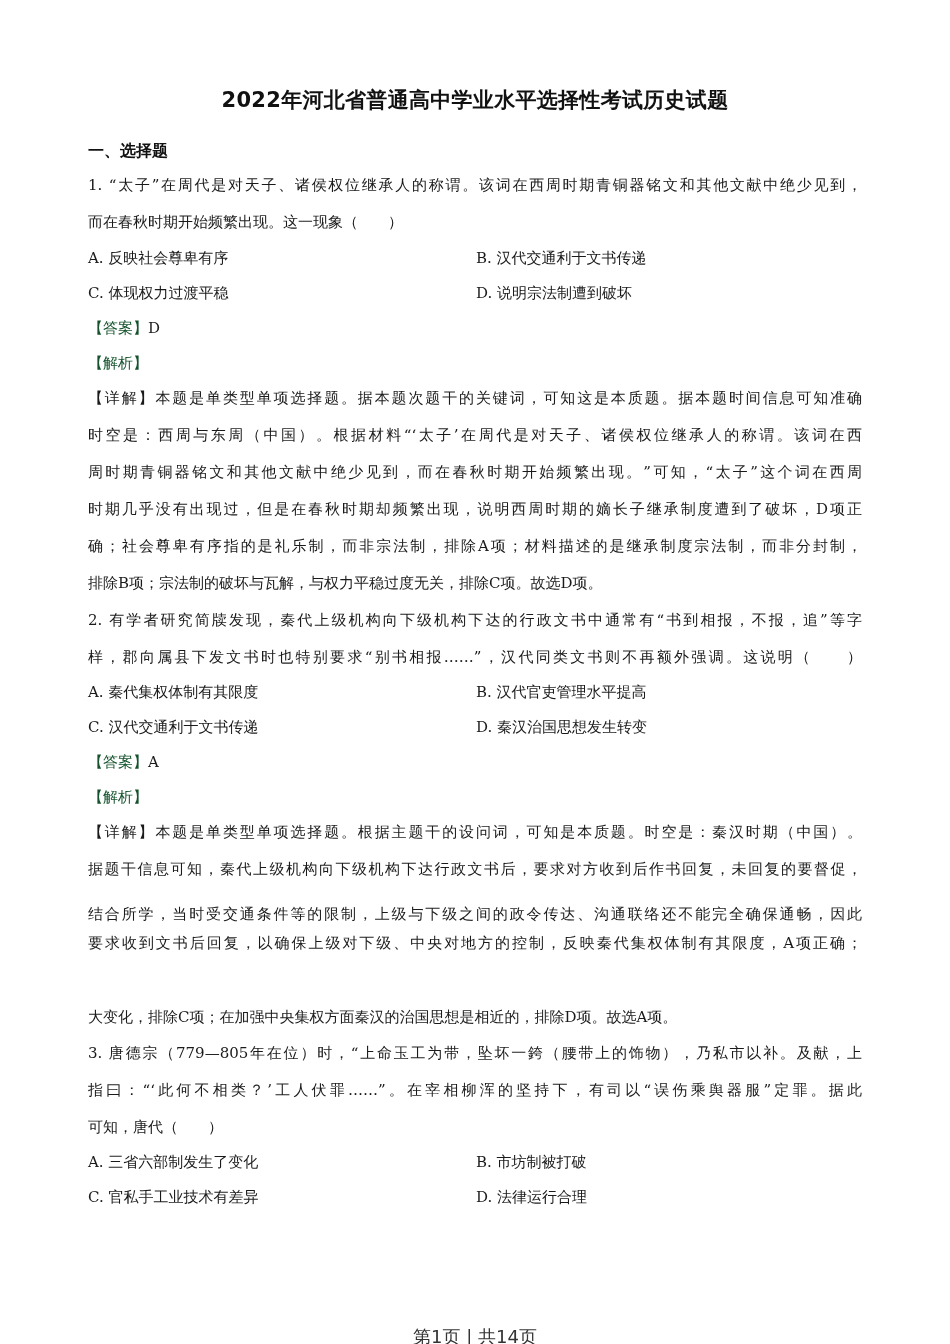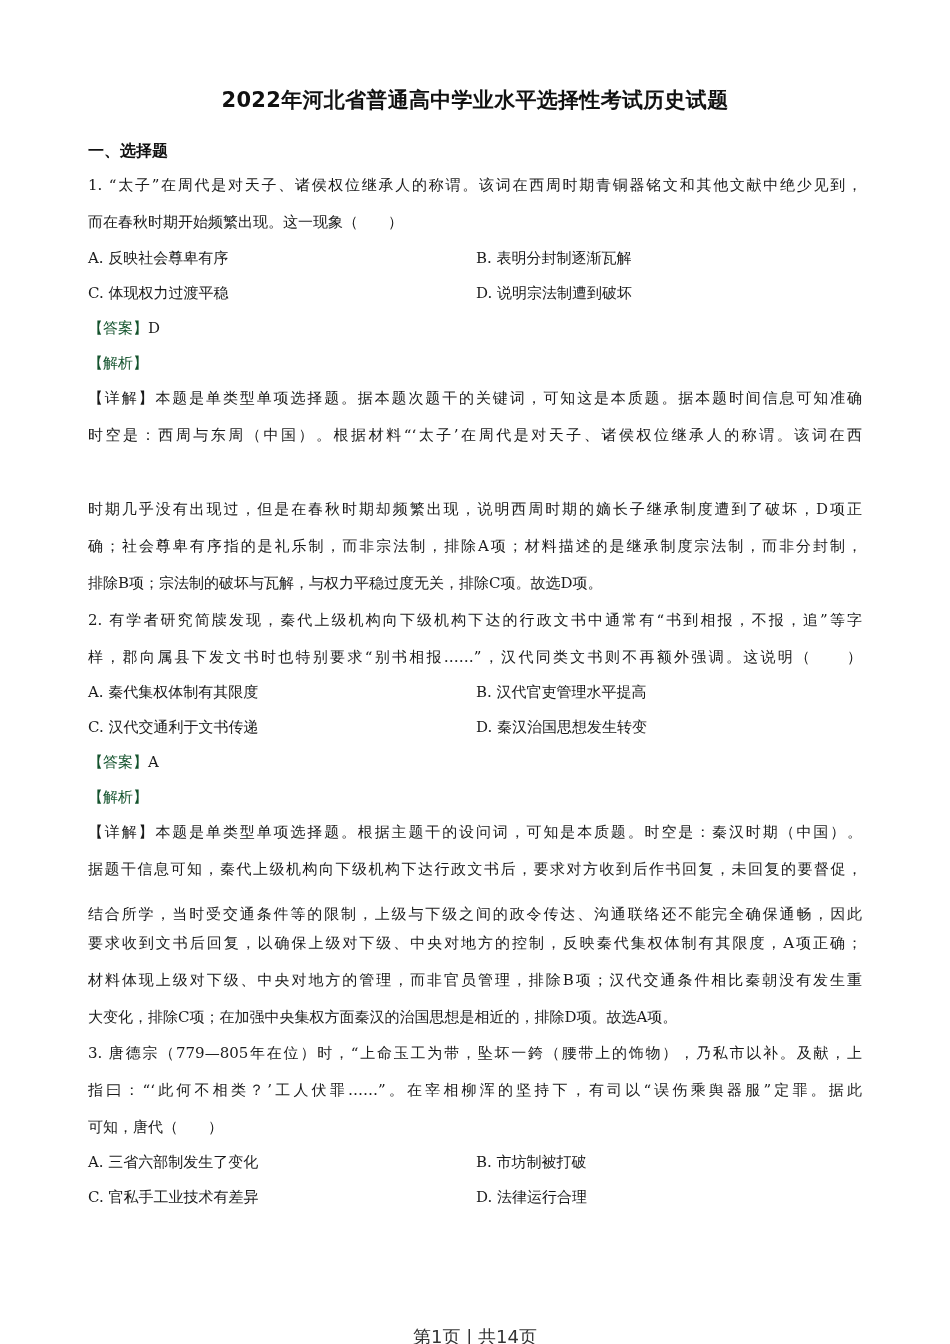--- a/index.html
+++ b/index.html
@@ -22,44 +22,44 @@
 <body>
 
 <div class="page">
 
   <div class="title">2022年河北省普通高中学业水平选择性考试历史试题</div>
   <div class="section">一、选择题</div>
 
   <div class="line just" style="top:175px">1. “太子”在周代是对天子、诸侯权位继承人的称谓。该词在西周时期青铜器铭文和其他文献中绝少见到，</div>
   <div class="line" style="top:212px">而在春秋时期开始频繁出现。这一现象（　　）</div>
   <div class="opt" style="top:248px;left:88px">A. 反映社会尊卑有序</div>
-  <div class="opt" style="top:248px;left:476px">B. 表明分封制逐渐瓦解</div>
+  <div class="opt" style="top:248px;left:476px">B. 汉代交通利于文书传递</div>
   <div class="opt" style="top:283px;left:88px">C. 体现权力过渡平稳</div>
   <div class="opt" style="top:283px;left:476px">D. 说明宗法制遭到破坏</div>
   <div class="line" style="top:318px"><span class="tag">【答案】</span><span>D</span></div>
   <div class="line tag" style="top:353px">【解析】</div>
   <div class="line just" style="top:388px"><span>【详解】</span><span>本题是单类型单项选择题。据本题次题干的关键词，可知这是本质题。据本题时间信息可知准确</span></div>
   <div class="line just" style="top:425px">时空是：西周与东周（中国）。根据材料“‘太子’在周代是对天子、诸侯权位继承人的称谓。该词在西</div>
+  <div class="line just" style="top:462px">周时期青铜器铭文和其他文献中绝少见到，而在春秋时期开始频繁出现。”可知，“太子”这个词在西周</div>
   <div class="line just" style="top:499px">时期几乎没有出现过，但是在春秋时期却频繁出现，说明西周时期的嫡长子继承制度遭到了破坏，D项正</div>
   <div class="line just" style="top:536px">确；社会尊卑有序指的是礼乐制，而非宗法制，排除A项；材料描述的是继承制度宗法制，而非分封制，</div>
   <div class="line" style="top:573px">排除B项；宗法制的破坏与瓦解，与权力平稳过度无关，排除C项。故选D项。</div>
 
   <div class="line just" style="top:610px">2. 有学者研究简牍发现，秦代上级机构向下级机构下达的行政文书中通常有“书到相报，不报，追”等字</div>
   <div class="line just" style="top:647px">样，郡向属县下发文书时也特别要求“别书相报……”，汉代同类文书则不再额外强调。这说明（　　）</div>
   <div class="opt" style="top:682px;left:88px">A. 秦代集权体制有其限度</div>
   <div class="opt" style="top:682px;left:476px">B. 汉代官吏管理水平提高</div>
   <div class="opt" style="top:717px;left:88px">C. 汉代交通利于文书传递</div>
   <div class="opt" style="top:717px;left:476px">D. 秦汉治国思想发生转变</div>
   <div class="line" style="top:752px"><span class="tag">【答案】</span><span>A</span></div>
   <div class="line tag" style="top:787px">【解析】</div>
   <div class="line just" style="top:822px"><span>【详解】</span><span>本题是单类型单项选择题。根据主题干的设问词，可知是本质题。时空是：秦汉时期（中国）。</span></div>
   <div class="line just" style="top:859px">据题干信息可知，秦代上级机构向下级机构下达行政文书后，要求对方收到后作书回复，未回复的要督促，</div>
   <div class="line just" style="top:904px">结合所学，当时受交通条件等的限制，上级与下级之间的政令传达、沟通联络还不能完全确保通畅，因此</div>
   <div class="line just" style="top:933px">要求收到文书后回复，以确保上级对下级、中央对地方的控制，反映秦代集权体制有其限度，A项正确；</div>
-  <div class="line just" style="top:970px">材料体现上级对下级、中央对地方的管理，而非官员管理，排除B项；汉代交通条件相比秦朝没有发生重</div>
   <div class="line" style="top:1007px">大变化，排除C项；在加强中央集权方面秦汉的治国思想是相近的，排除D项。故选A项。</div>
 
   <div class="line just" style="top:1043px">3. 唐德宗（779—805年在位）时，“上命玉工为带，坠坏一銙（腰带上的饰物），乃私市以补。及献，上</div>
   <div class="line just" style="top:1080px">指曰：“‘此何不相类？’工人伏罪……”。在宰相柳浑的坚持下，有司以“误伤乘舆器服”定罪。据此</div>
   <div class="line" style="top:1117px">可知，唐代（　　）</div>
   <div class="opt" style="top:1152px;left:88px">A. 三省六部制发生了变化</div>
   <div class="opt" style="top:1152px;left:476px">B. 市坊制被打破</div>
   <div class="opt" style="top:1187px;left:88px">C. 官私手工业技术有差异</div>
   <div class="opt" style="top:1187px;left:476px">D. 法律运行合理</div>
 

